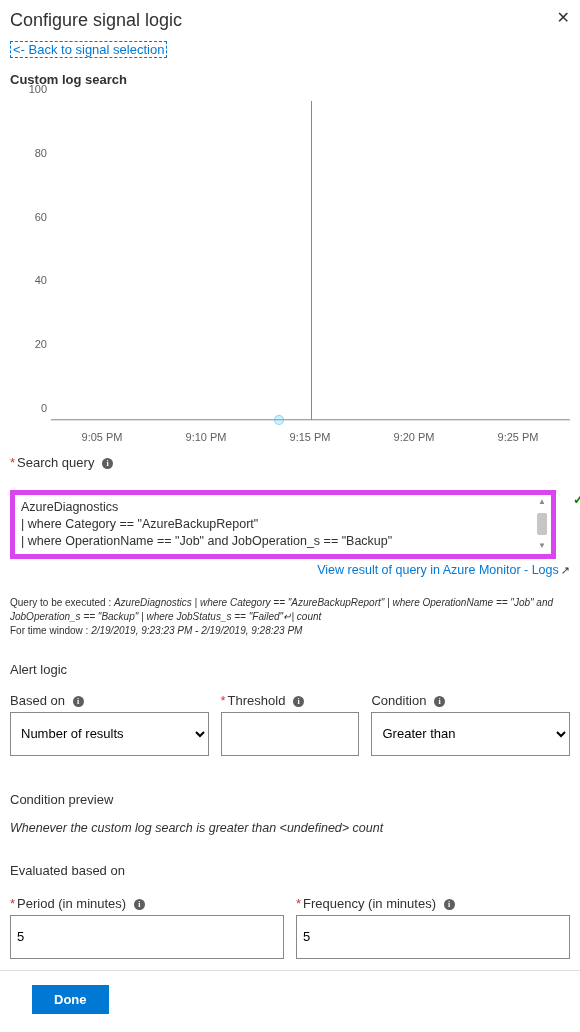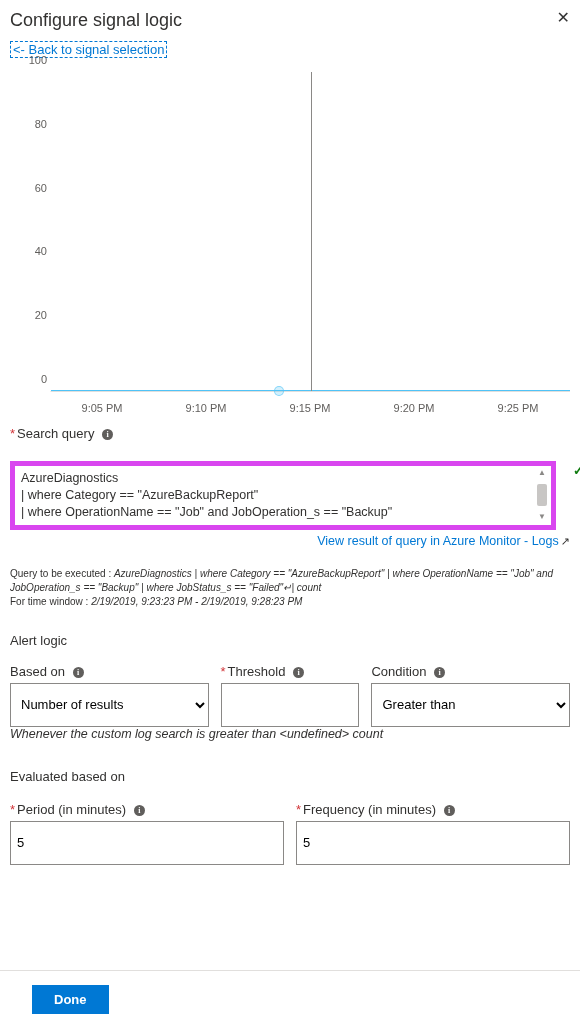--- a/index.html
+++ b/index.html
@@ -162,20 +162,21 @@
 <body>
 
 <div class="container">
   <div class="header">
     <div class="title">Configure signal logic</div>
     <div class="close">✕</div>
   </div>
 
   <span class="backlink">&lt;- Back to signal selection</span>
 
+  <div class="section-title">Custom log search</div>
 
   <div class="chart-wrap">
     <div class="chart" id="chart">
       <div class="baseline"></div>
       <div class="vline" style="left:50%;"></div>
       <div class="dot" style="left:44%;"></div>
     <div class="ytick" style="bottom: 0%;">0</div>
         <div class="ytick" style="bottom: 20%;">20</div>
         <div class="ytick" style="bottom: 40%;">40</div>
         <div class="ytick" style="bottom: 60%;">60</div>
@@ -241,20 +242,21 @@
       <div class="field-label">
         <span>Condition</span>
         <span class="info-icon">i</span>
       </div>
       <select>
         <option>Greater than</option>
       </select>
     </div>
   </div>
 
+  <div class="preview-head">Condition preview</div>
   <div class="preview-text">Whenever the custom log search is greater than &lt;undefined&gt; count</div>
 
   <div class="eval-head">Evaluated based on</div>
 
   <div class="row">
     <div class="col">
       <div class="field-label">
         <span class="req">*</span><span>Period (in minutes)</span>
         <span class="info-icon">i</span>
       </div>

